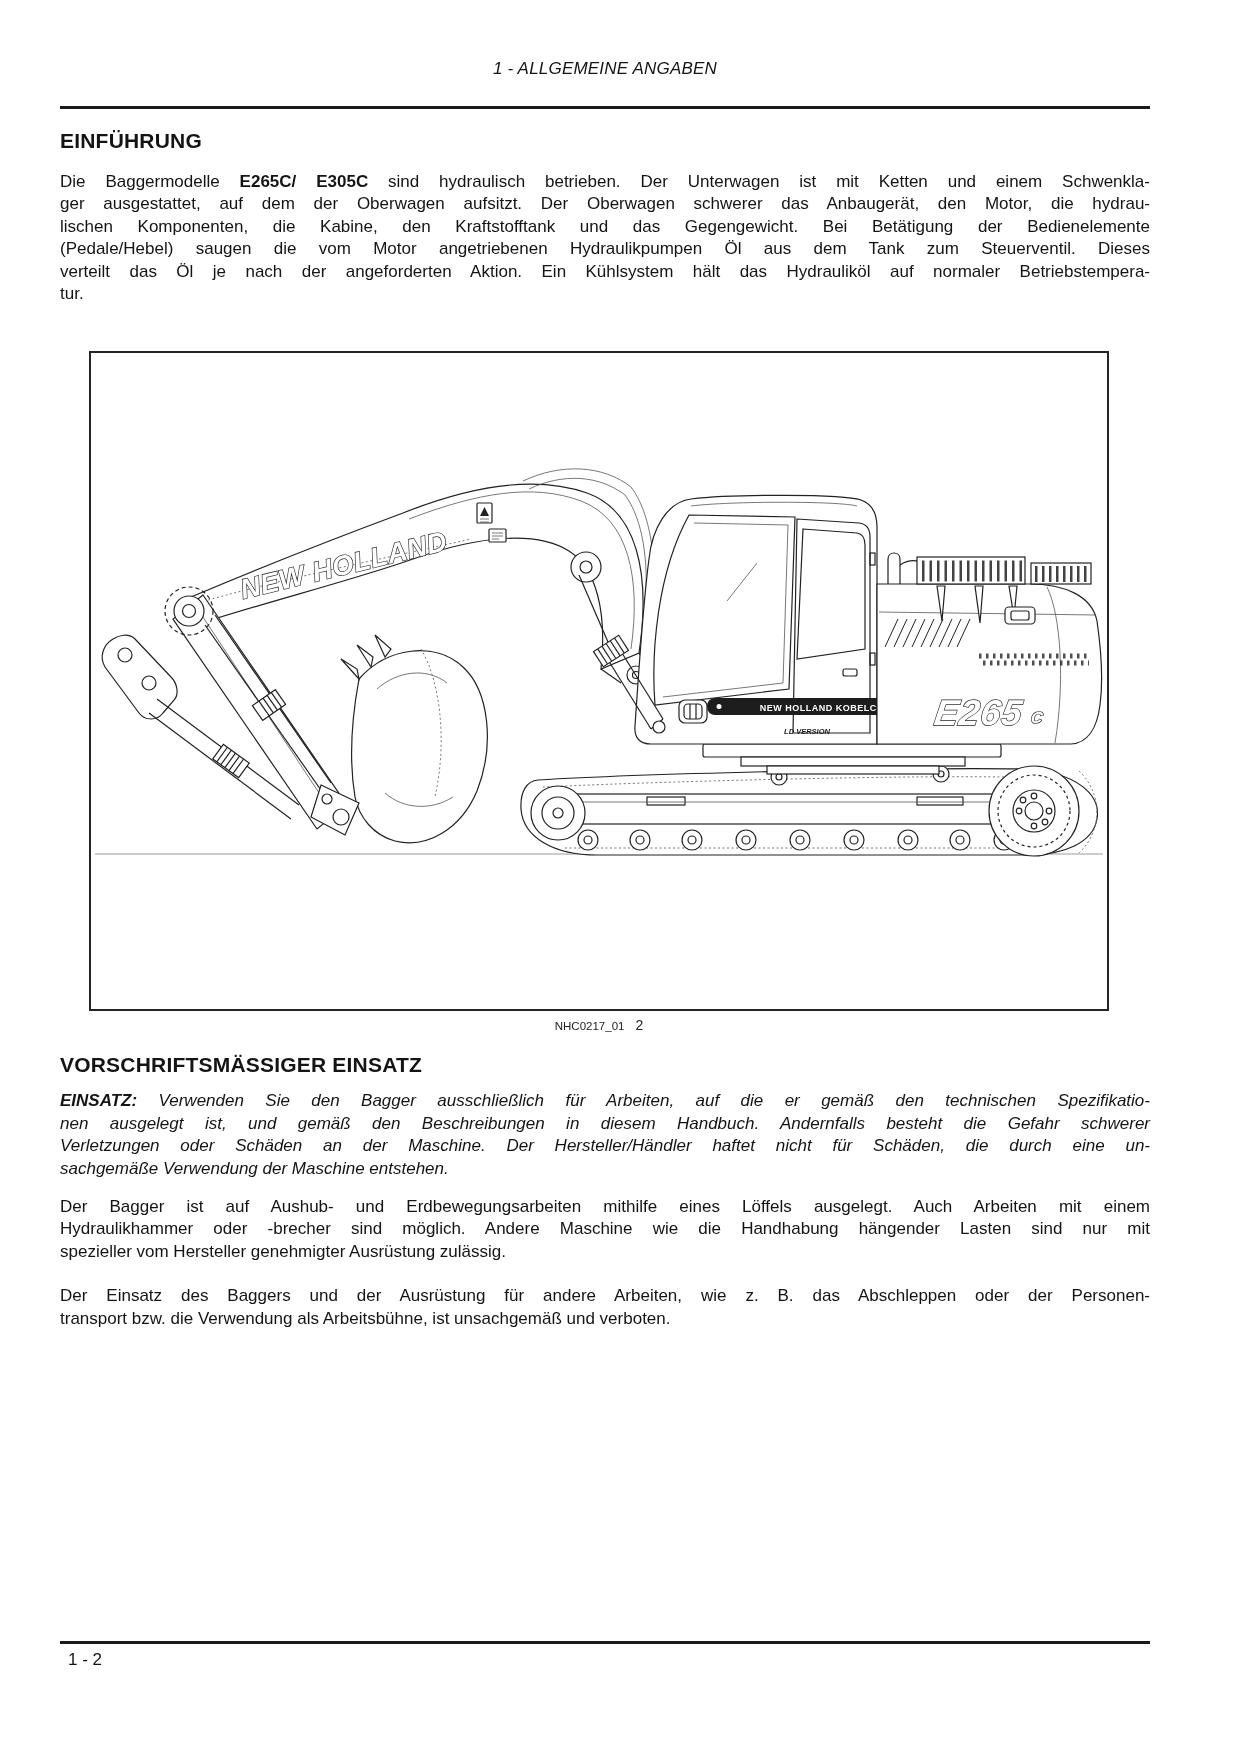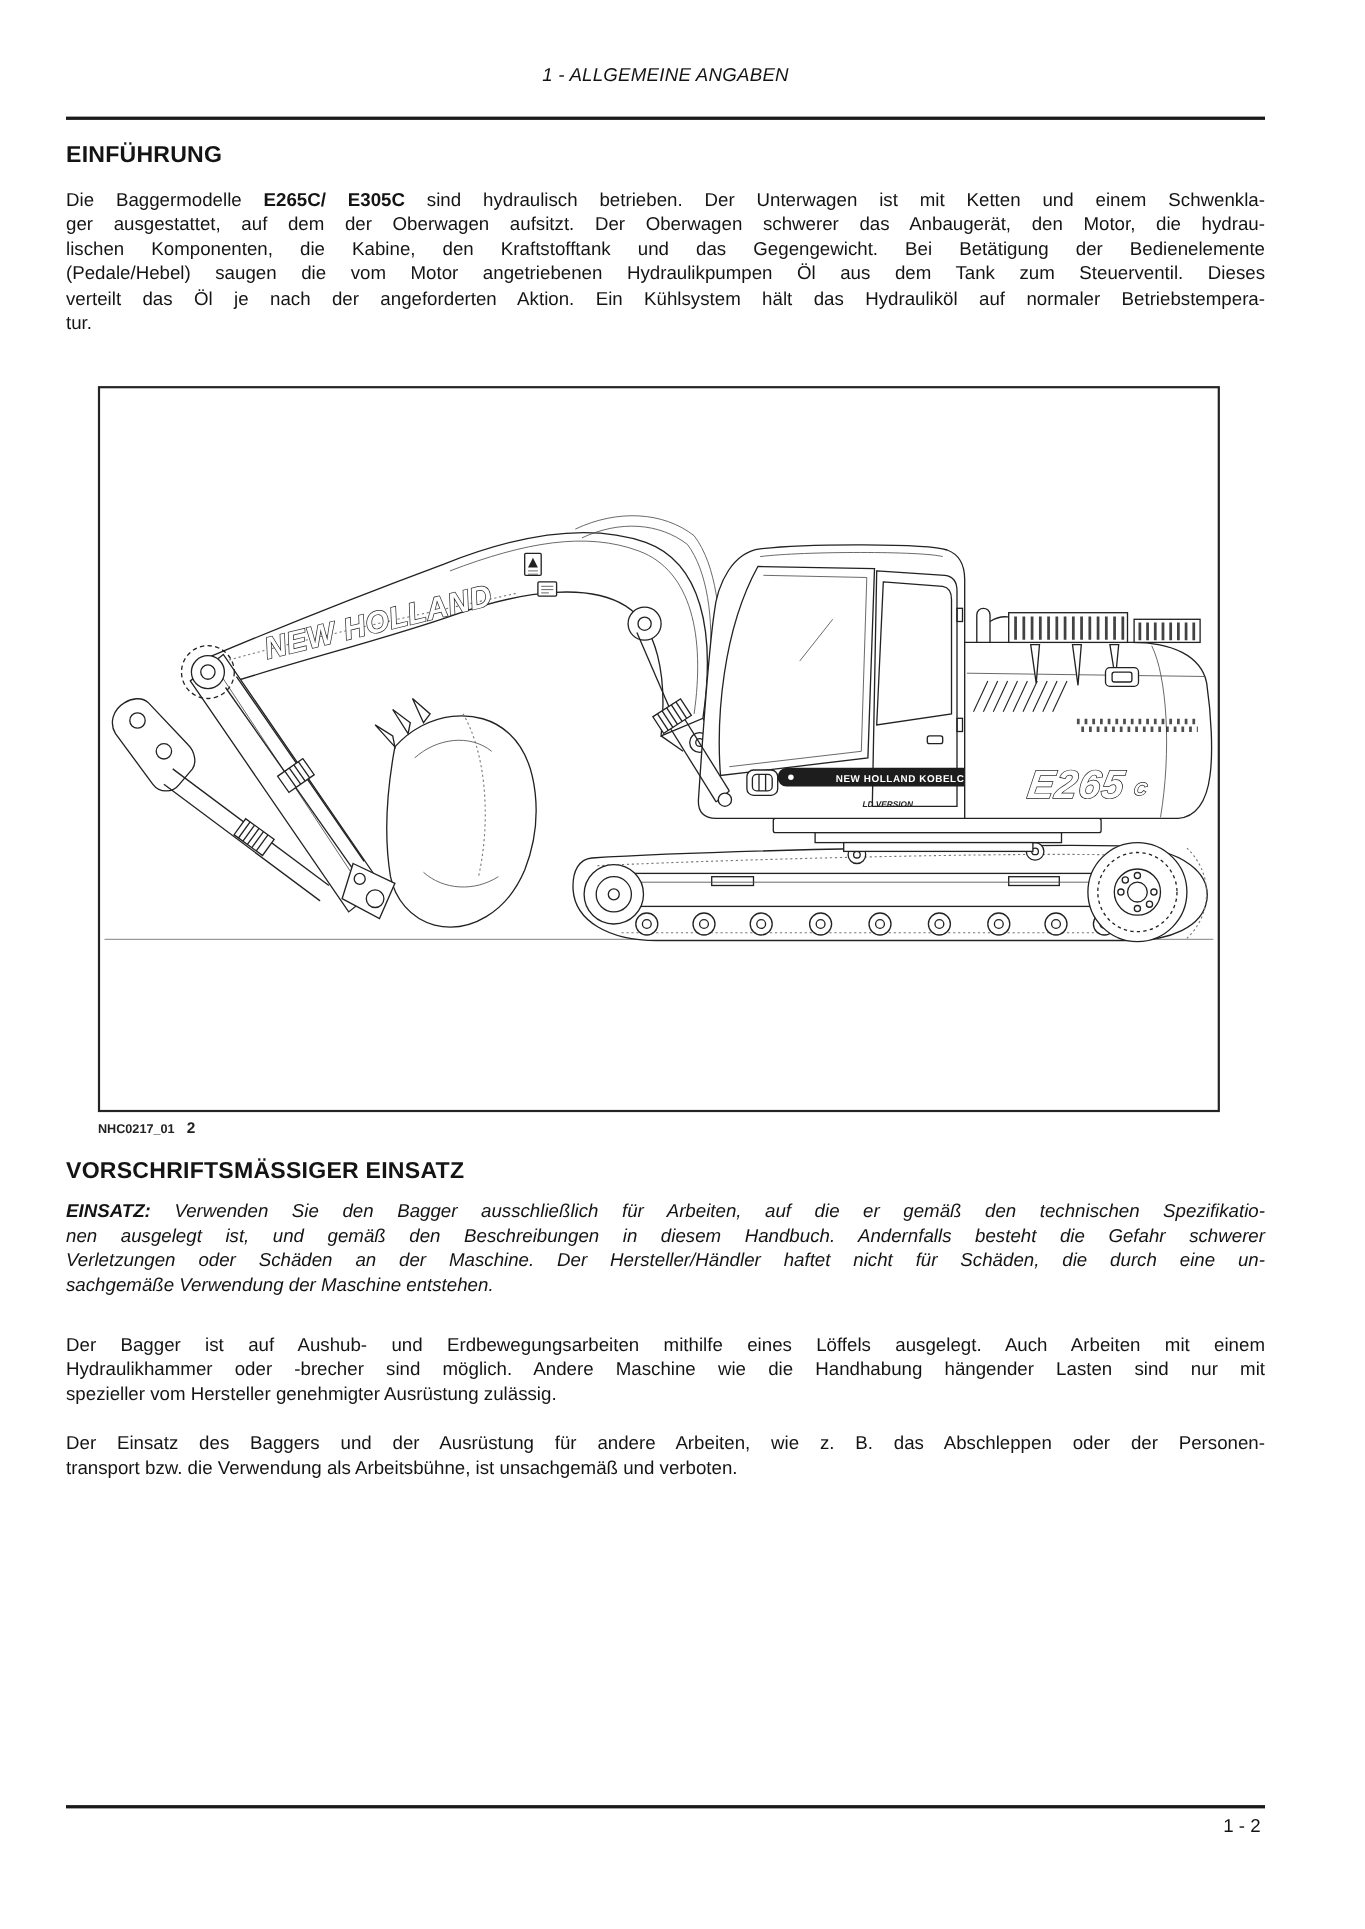--- a/index.html
+++ b/index.html
@@ -7,37 +7,37 @@
     width:1241px; height:1754px; background:#ffffff;
     font-family:"Liberation Sans", sans-serif; color:#141414;
     position:relative; overflow:hidden;
   }
   .content { position:absolute; left:60px; top:0; width:1090px; }
   .page-header { text-align:center; margin-top:58px; font-size:17px; line-height:22px; letter-spacing:.2px;font-style:italic; }
   .rule { border-top:3px solid #1a1a1a; margin-top:26px; }
   .sec-title { font-size:21px; font-weight:bold; margin:20px 0 0 0; letter-spacing:.2px; }
   .para { margin-top:18px; font-size:17px; line-height:22.4px; }
   .para.tight { margin-top:13px; }
-  .para.gap { margin-top:32px; }
+  .para.gap { margin-top:16px; }
   .para.gap2 { margin-top:22px; }
   .line { text-align:justify; text-align-last:justify; }
   .line.last { text-align:justify; text-align-last:left; }
   .bold { font-weight:bold; }
   .italic { font-style:italic; }
   .lead { font-weight:bold; font-style:italic; }
   .figure {
     margin-top:46px; margin-left:29px; width:1016px; height:656px;
     border:2px solid #242424; background:#fff; position:relative;
   }
   .caption { width:1020px; margin-left:29px; margin-top:6px;
-    display:flex; align-items:baseline; gap:11px;font-weight:bold; }
+    display:flex; justify-content:center; align-items:baseline; gap:11px; }
   .cap-code { font-size:11.5px; color:#222; }
   .cap-num { font-size:14px; color:#222; }
   .footer-rule { position:absolute; left:60px; top:1641px; width:1090px; border-top:3px solid #1a1a1a; }
-  .page-num { position:absolute; left:56px; top:1650px; width:1090px; text-align:right; font-size:17px; }
+  .page-num { position:absolute; left:68px; top:1650px; width:1090px; text-align:left; font-size:17px; }
   svg .ln { stroke:#222; stroke-width:1.2; fill:none; }
   svg .solid { stroke:#222; stroke-width:1.2; fill:#fff; }
   svg .thin { stroke:#555; stroke-width:.8; fill:none; }
   svg .dot { stroke:#777; stroke-width:1; fill:none; stroke-dasharray:2,2.5; }
   svg .outline-text { fill:#fff; stroke:#1d1d1d; stroke-width:1.3; paint-order:stroke;
     font-weight:bold; font-style:italic; font-family:"Liberation Sans",sans-serif; }
   svg .tinytxt { font-family:"Liberation Sans",sans-serif; }
 </style>
 </head>
 <body>

